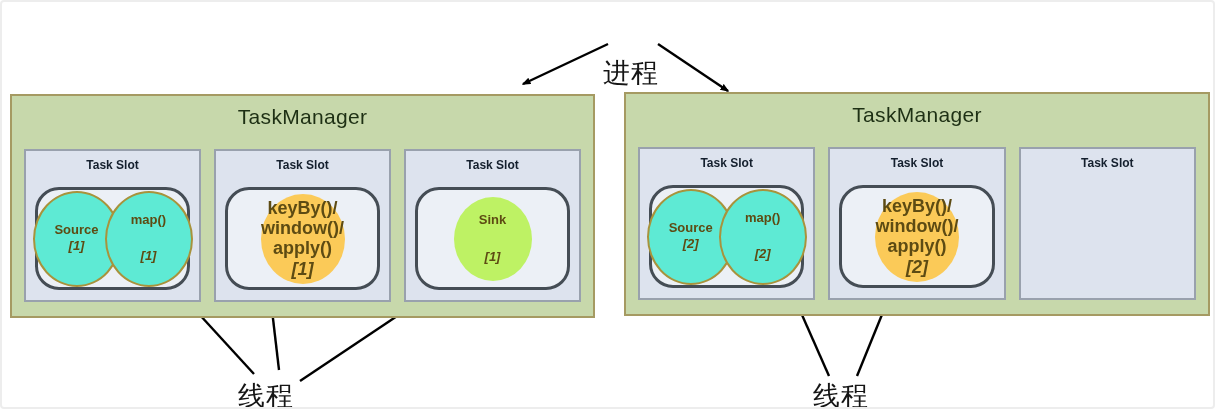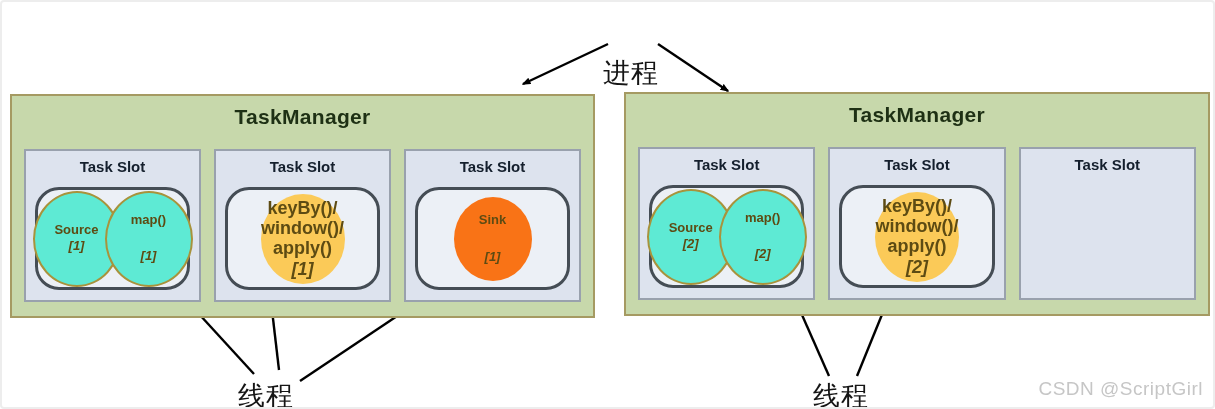--- a/index.html
+++ b/index.html
@@ -31,39 +31,39 @@
 
   .tm {
     position:absolute;
     background:#c7d8ab;
     border:2px solid #a59a62;
   }
   .tm-title {
     text-align:center;
     margin-top:9px;
     font-size:21px;
-    font-weight:bold;
+    font-weight:normal;
     color:#1e3014;
     letter-spacing:0.3px;
   }
   .slots {
     position:absolute;
     left:12px; right:12px; top:53px; bottom:14px;
     display:flex; gap:13px;
   }
   .slot {
     flex:1;
     position:relative;
     background:#dde3ee;
     border:2px solid #99a1ad;
   }
   .slot-title {
     text-align:center;
     margin-top:7px;
-    font-size:15px;
+    font-size:12px;
     font-weight:bold;
     color:#141f2d;
   }
   .pipeline {
     position:absolute;
     left:9px; right:9px; top:36px; bottom:10px;
     border:3px solid #454d55;
     border-radius:24px;
     background:rgba(255,255,255,0.45);
     display:flex;
@@ -80,21 +80,21 @@
     text-align:center;
     color:#5d4b13;
     font-weight:bold;
     font-size:13px;
     line-height:1.12;
     flex:0 0 auto;
   }
   .task.bordered { border:2px solid #a8933c; }
   .task.wide  { width:88px; height:96px; }
   .task.kby   { width:84px; height:90px; font-size:18px; background:#fbca58; }
-  .task.sink  { width:78px; height:84px; background:#f97316;gap:21px; }
+  .task.sink  { width:78px; height:84px; background:#bef264;gap:21px; }
   .task.overlap { margin-left:-16px; position:relative; z-index:2;gap:20px; }
   .task .instance { font-style:italic; margin-top:1px; }
 
   .watermark {
     position:absolute;
     right:10px; bottom:7px;
     color:#c6c6c6;
     font-size:19px;
     letter-spacing:0.5px;
   }
@@ -199,15 +199,14 @@
       <div class="slot">
         <div class="slot-title">Task Slot</div>
       </div>
 
     </div>
   </div>
 
   <div class="floating-label" style="left:264px; top:376px;">线程</div>
   <div class="floating-label" style="left:839px; top:376px;">线程</div>
 
-  <div class="watermark">CSDN @ScriptGirl</div>
 
 </div>
 
 </body></html>

